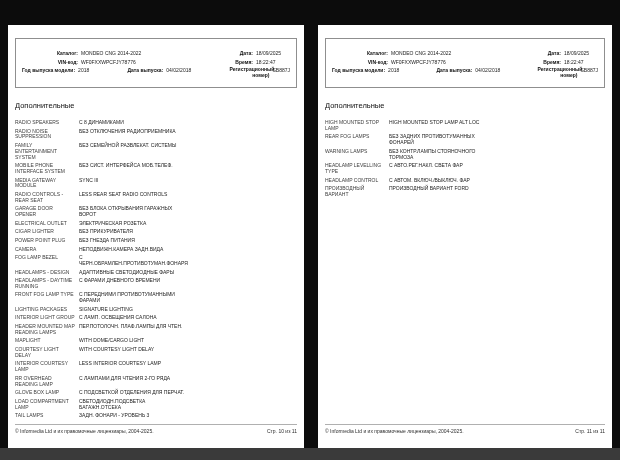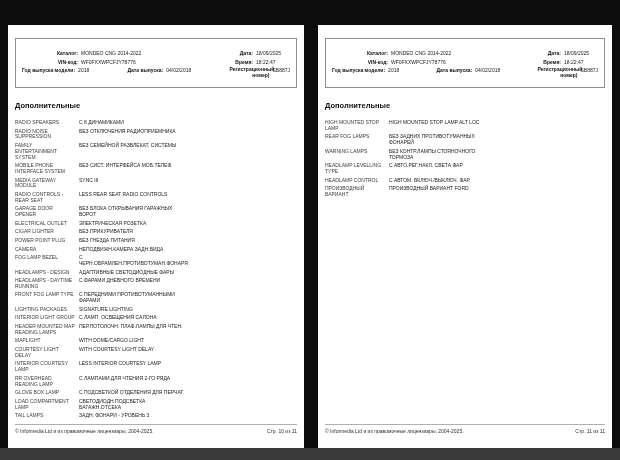--- a/index.html
+++ b/index.html
@@ -17,21 +17,21 @@
   .pair { display:flex; }
   .hb-left { margin-left:22px; }
   .lb { font-weight:bold; color:#111; }
   .hb-l { width:34px; text-align:right; flex:none; }
   .hb-v { margin-left:3px; }
   .hb-rl { width:26px; text-align:right; flex:none; }
   .hb-rv { margin-left:3px; width:34px; }
   .hb-reg-l { width:40px; text-align:right; flex:none; line-height:5.8px; }
   .hb-mid { }
 
-  .section-title { margin:13px 7px 0 7px; font-size:7.5px; font-weight:bold; color:#101010; }
+  .section-title { margin:13px 7px 0 7px; font-size:7.5px; font-weight:normal; color:#101010; }
 
   .spec-table { margin:10px 7px 0 7px; }
   .spec-row { display:flex; font-size:5px; line-height:5.8px; margin-bottom:2.8px; }
   .spec-label { flex:0 0 60px; color:#3d3d3d; }
   .spec-value { flex:0 0 112px; padding-left:4px; color:#1c1c1c; white-space:pre-wrap; }
 
   .page-footer { position:absolute; left:7px; right:7px; bottom:14px; border-top:1px solid #b0b0b0;
                  padding-top:3px; display:flex; justify-content:space-between;
                  font-size:5px; color:#2e2e2e; line-height:6px; }
 

